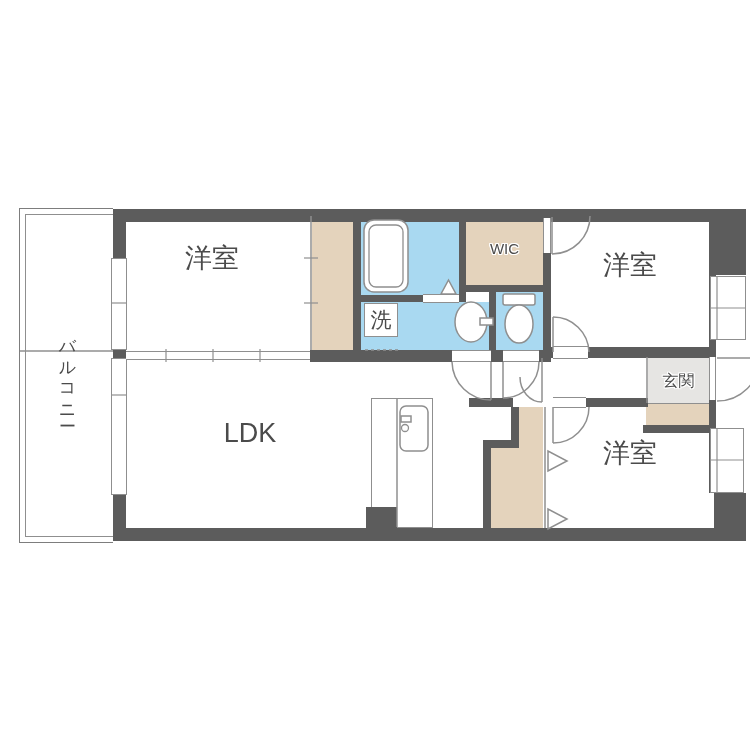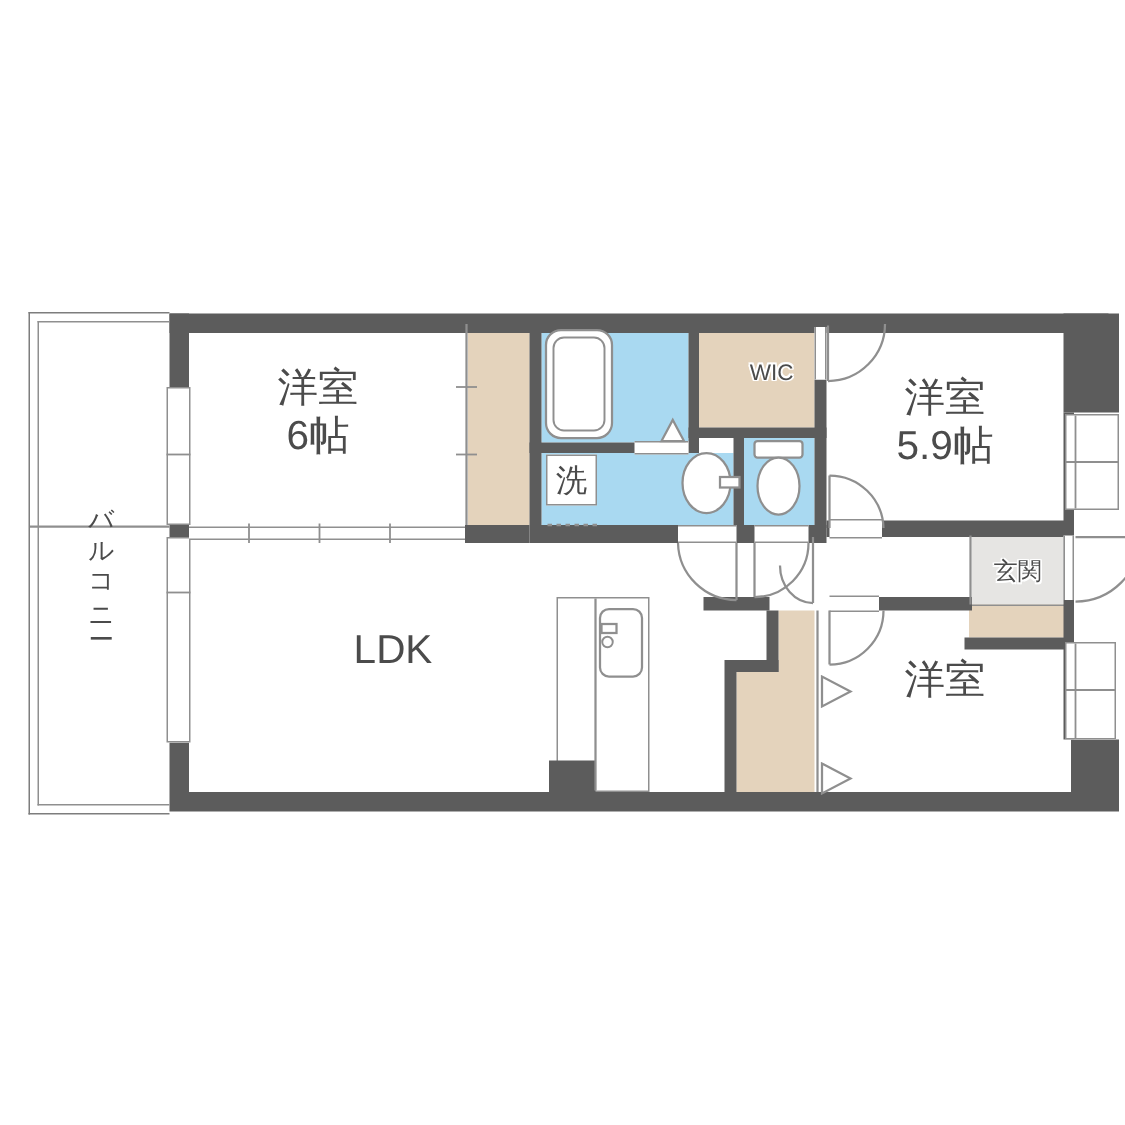--- a/index.html
+++ b/index.html
@@ -180,32 +180,30 @@
     <g>
       <line class="thin" x1="381" y1="399" x2="381" y2="527"></line>
       <rect class="fix" x="384" y="406" width="28" height="45" rx="6"></rect>
       <rect class="fix" x="385" y="416" width="10" height="6"></rect>
       <circle class="fix-n" cx="389" cy="428" r="3.5"></circle>
     </g>
   </svg>
 
   <div class="room-label" style="left:116px;top:243px;width:160px;">
     <div>洋室</div>
-    <div class="sz">6帖</div>
   </div>
   <div class="room-label" style="left:534px;top:250px;width:160px;">
     <div>洋室</div>
-    <div class="sz">5.9帖</div>
-  </div>
-  <div class="room-label" style="left:146px;top:418px;width:200px;">
+  </div>
+  <div class="room-label" style="left:134px;top:418px;width:200px;">
     <div>LDK</div>
   </div>
   <div class="room-label" style="left:534px;top:438px;width:160px;">
     <div>洋室</div>
   </div>
-  <div class="small-label" style="left:460px;top:240px;width:77px;">WIC</div>
+  <div class="small-label" style="left:450px;top:240px;width:77px;">WIC</div>
   <div class="small-label" style="left:632px;top:371px;width:61px;font-size:16px;">玄関</div>
   <div class="wash-box" style="left:348px;top:303px;width:34px;height:34px;">
     <span>洗</span>
   </div>
   <div class="balcony-label" style="left:40px;top:327px;height:110px;">バルコニー</div>
 
 </div>
 
 </body></html>

